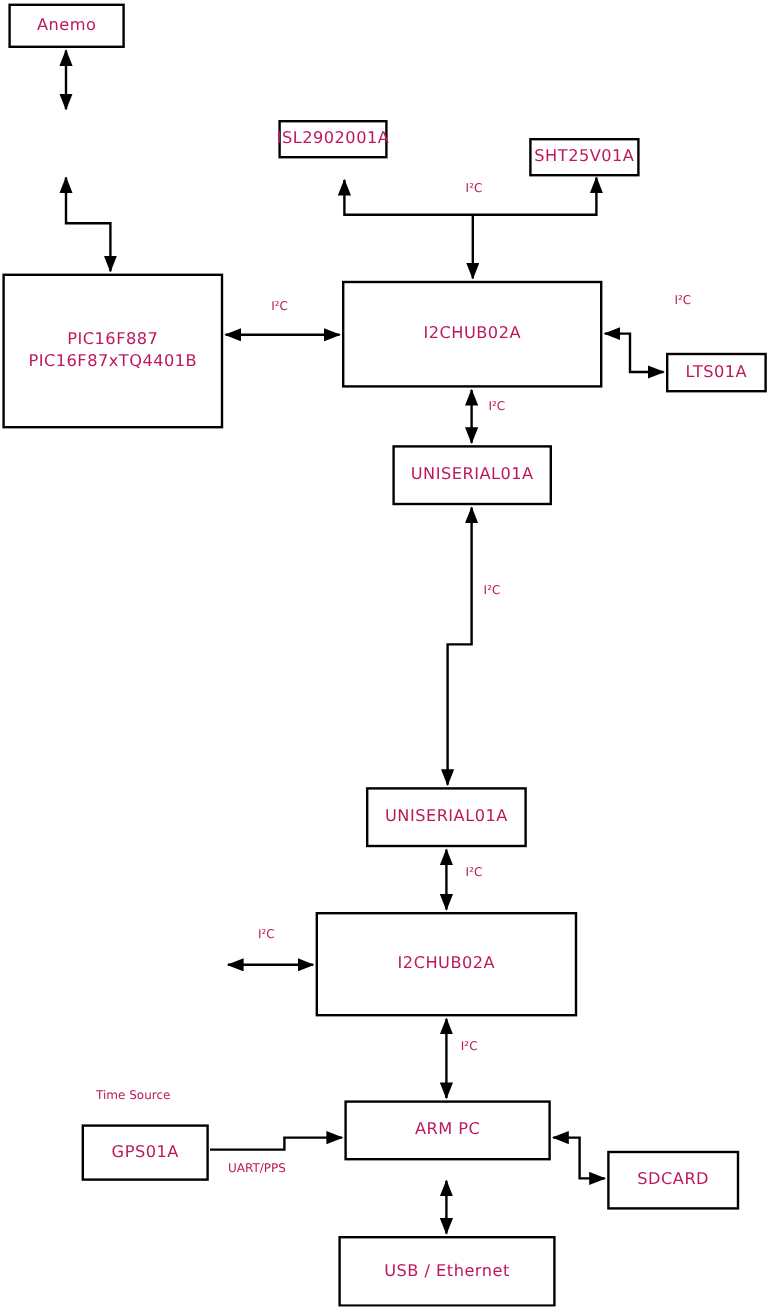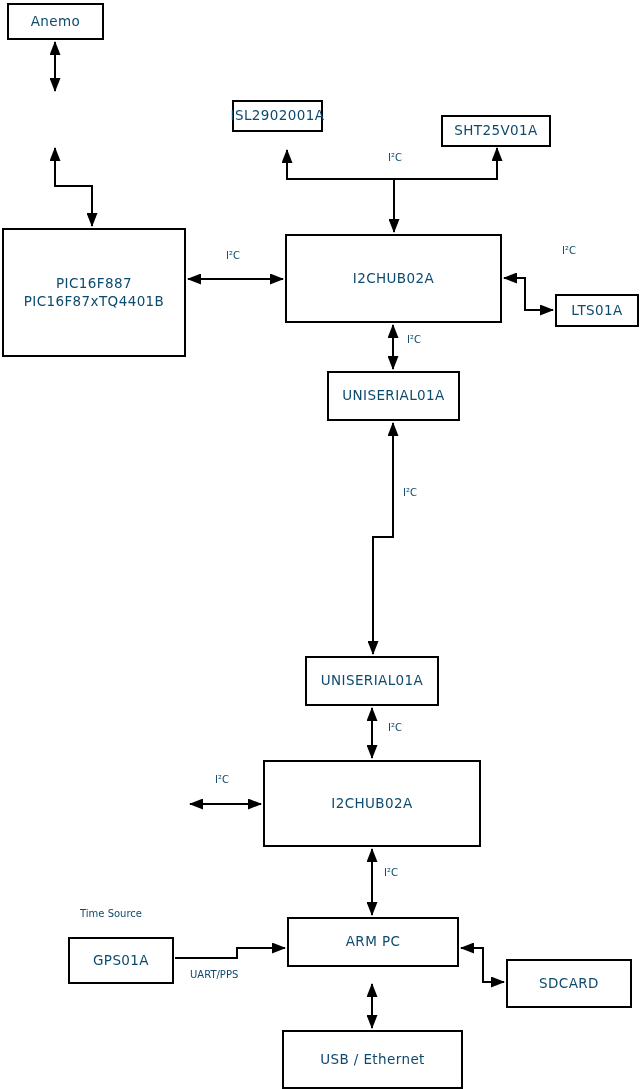--- a/index.html
+++ b/index.html
@@ -6,21 +6,21 @@
     margin: 0;
     padding: 0;
     background: #ffffff;
   }
   .canvas {
     position: relative;
     width: 640px;
     height: 1089px;
     background: #ffffff;
     font-family: "DejaVu Sans", sans-serif;
-    color: #0c4a6e;
+    color: #be185d;
     overflow: hidden;
     text-decoration: underline;
   }
   .edges {
     position: absolute;
     left: 0;
     top: 0;
     width: 640px;
     height: 1089px;
   }
@@ -88,21 +88,21 @@
 
   <div class="node" style="left:2px;top:228px;width:184px;height:129px">
     <span>PIC16F887</span>
     <span>PIC16F87xTQ4401B</span>
   </div>
 
   <div class="node" style="left:232px;top:100px;width:91px;height:32px">
     <span>ISL2902001A</span>
   </div>
 
-  <div class="node" style="left:441px;top:115px;width:110px;height:32px">
+  <div class="node" style="left:441px;top:115px;width:92px;height:32px">
     <span>SHT25V01A</span>
   </div>
 
   <div class="node" style="left:285px;top:234px;width:217px;height:89px">
     <span>I2CHUB02A</span>
   </div>
 
   <div class="node" style="left:555px;top:294px;width:84px;height:33px">
     <span>LTS01A</span>
   </div>
@@ -121,21 +121,21 @@
 
 
   <div class="node" style="left:287px;top:917px;width:172px;height:50px">
     <span>ARM PC</span>
   </div>
 
   <div class="node" style="left:68px;top:937px;width:106px;height:47px">
     <span>GPS01A</span>
   </div>
 
-  <div class="node" style="left:506px;top:959px;width:126px;height:49px">
+  <div class="node" style="left:506px;top:959px;width:110px;height:49px">
     <span>SDCARD</span>
   </div>
 
   <div class="node" style="left:282px;top:1030px;width:181px;height:59px">
     <span>USB / Ethernet</span>
   </div>
 
   <span class="elabel" style="left:388px;top:152px">I²C</span>
   <span class="elabel" style="left:226px;top:250px">I²C</span>
   <span class="elabel" style="left:562px;top:245px">I²C</span>

